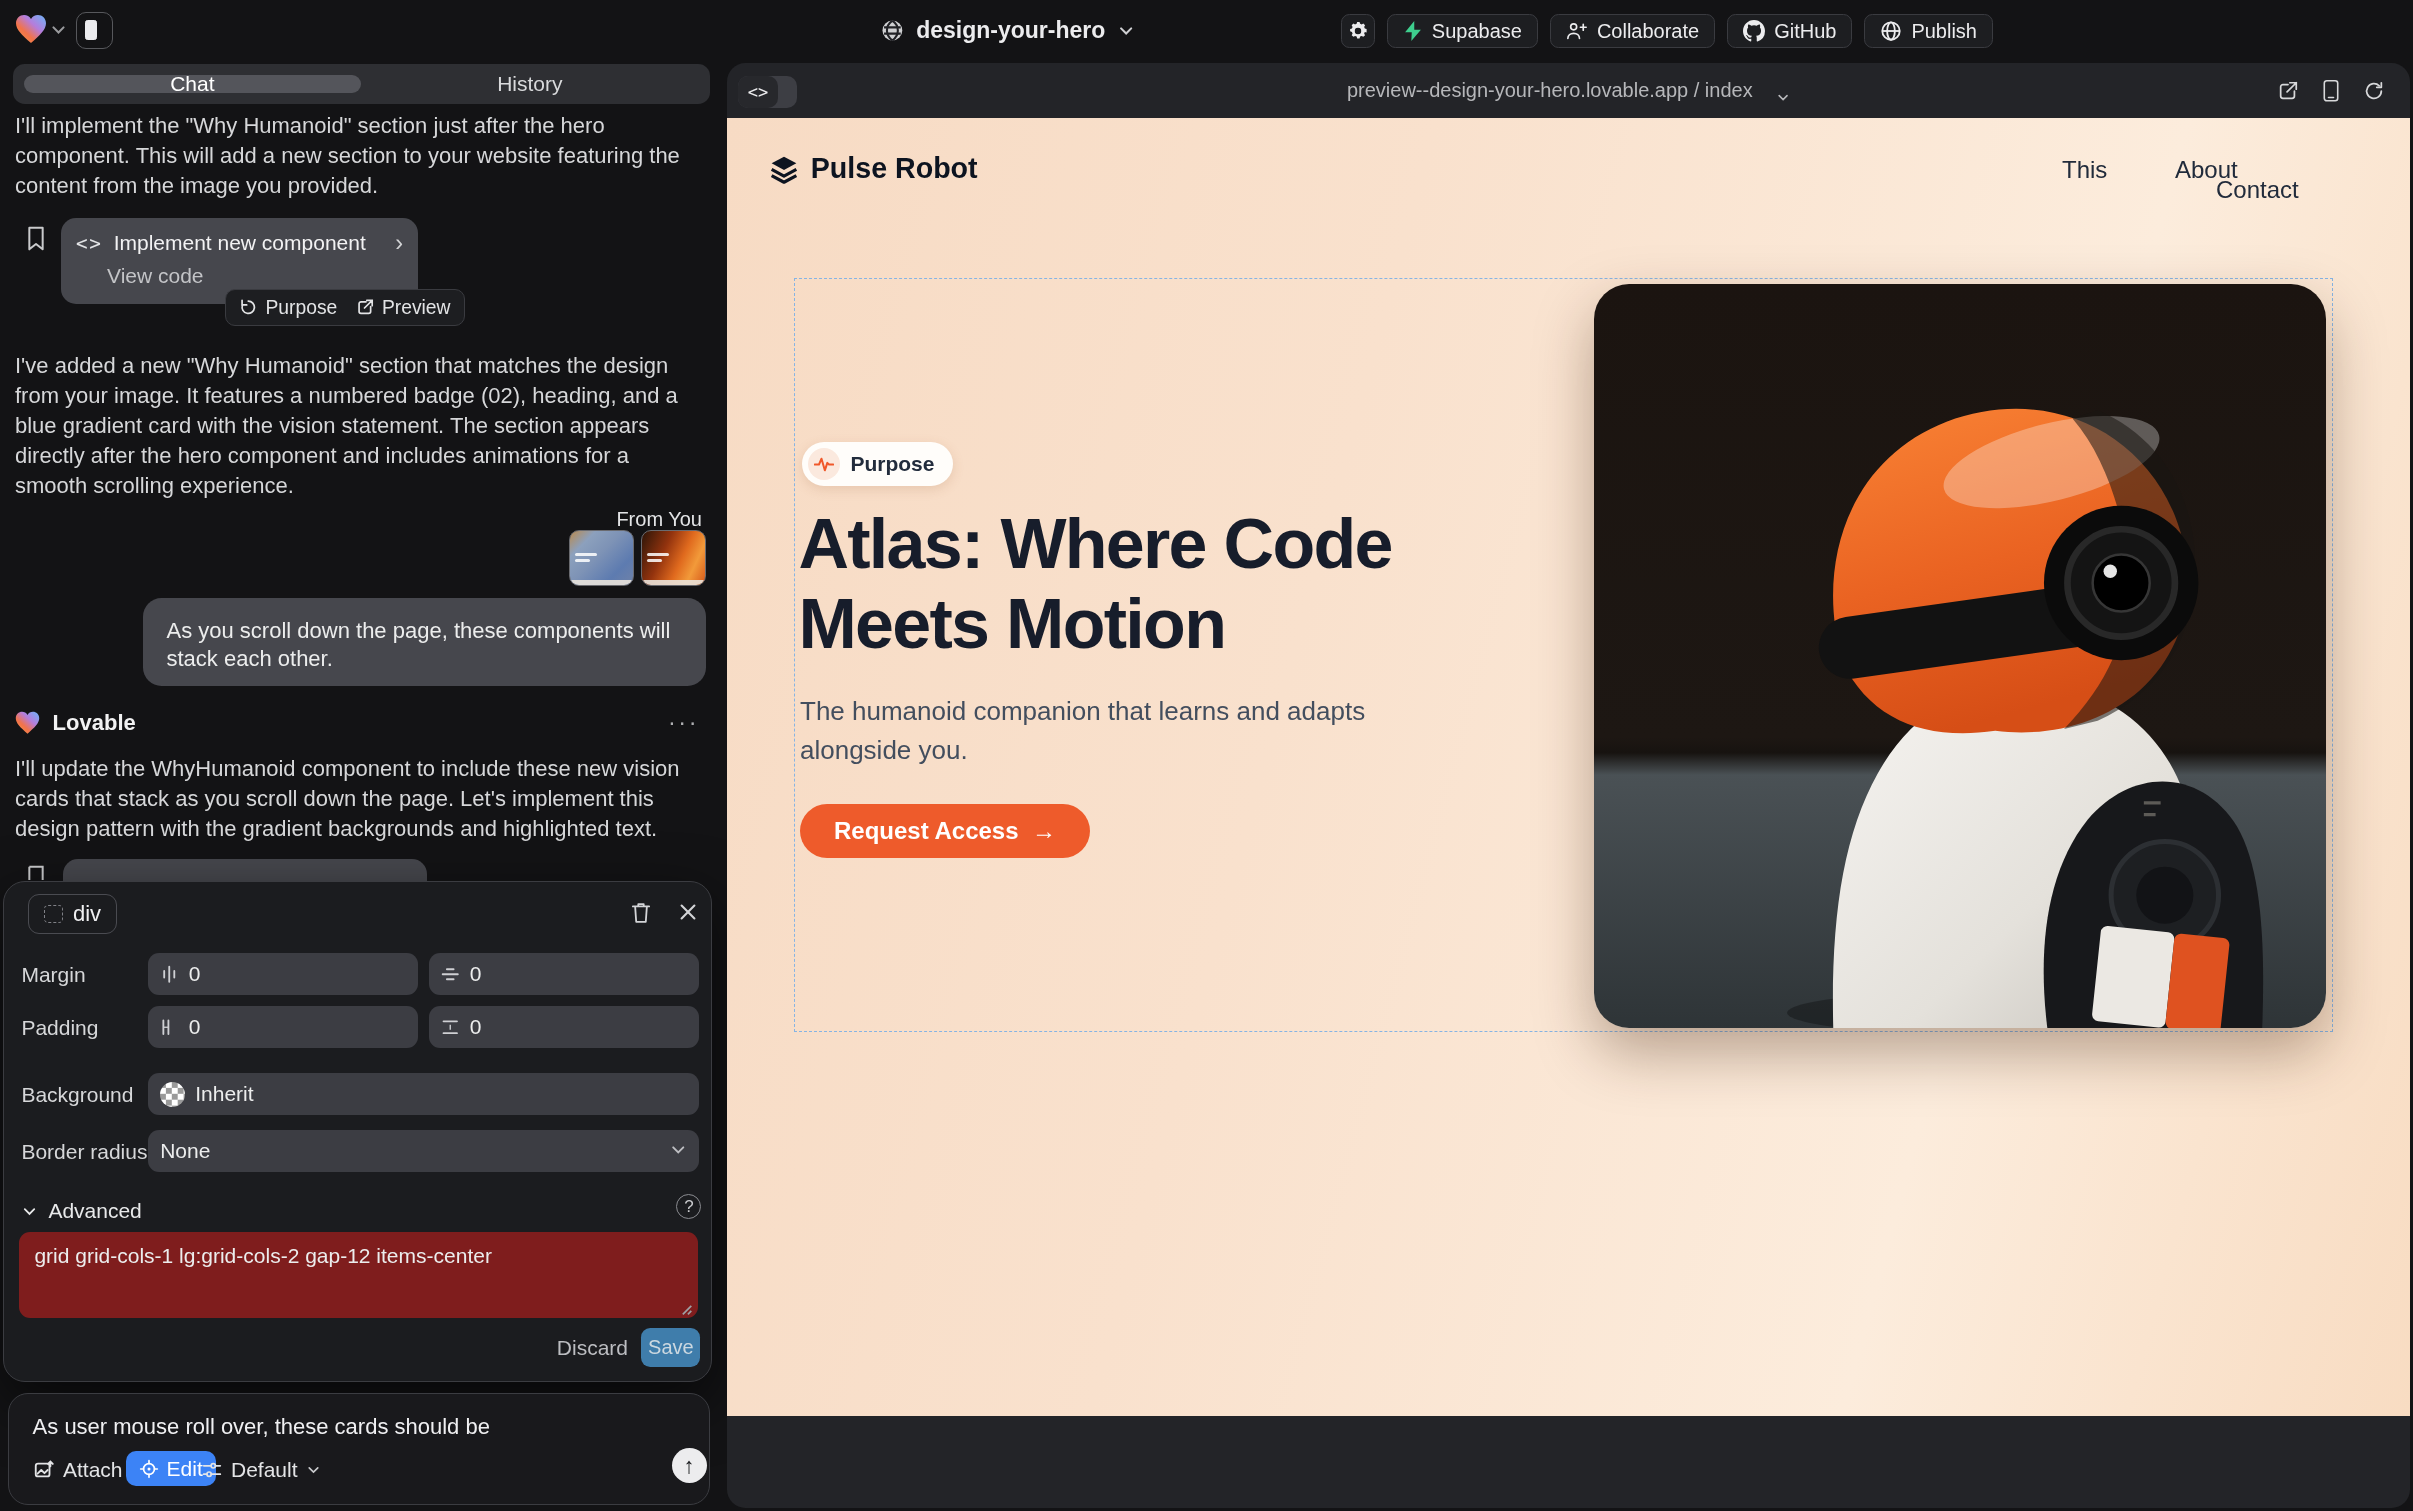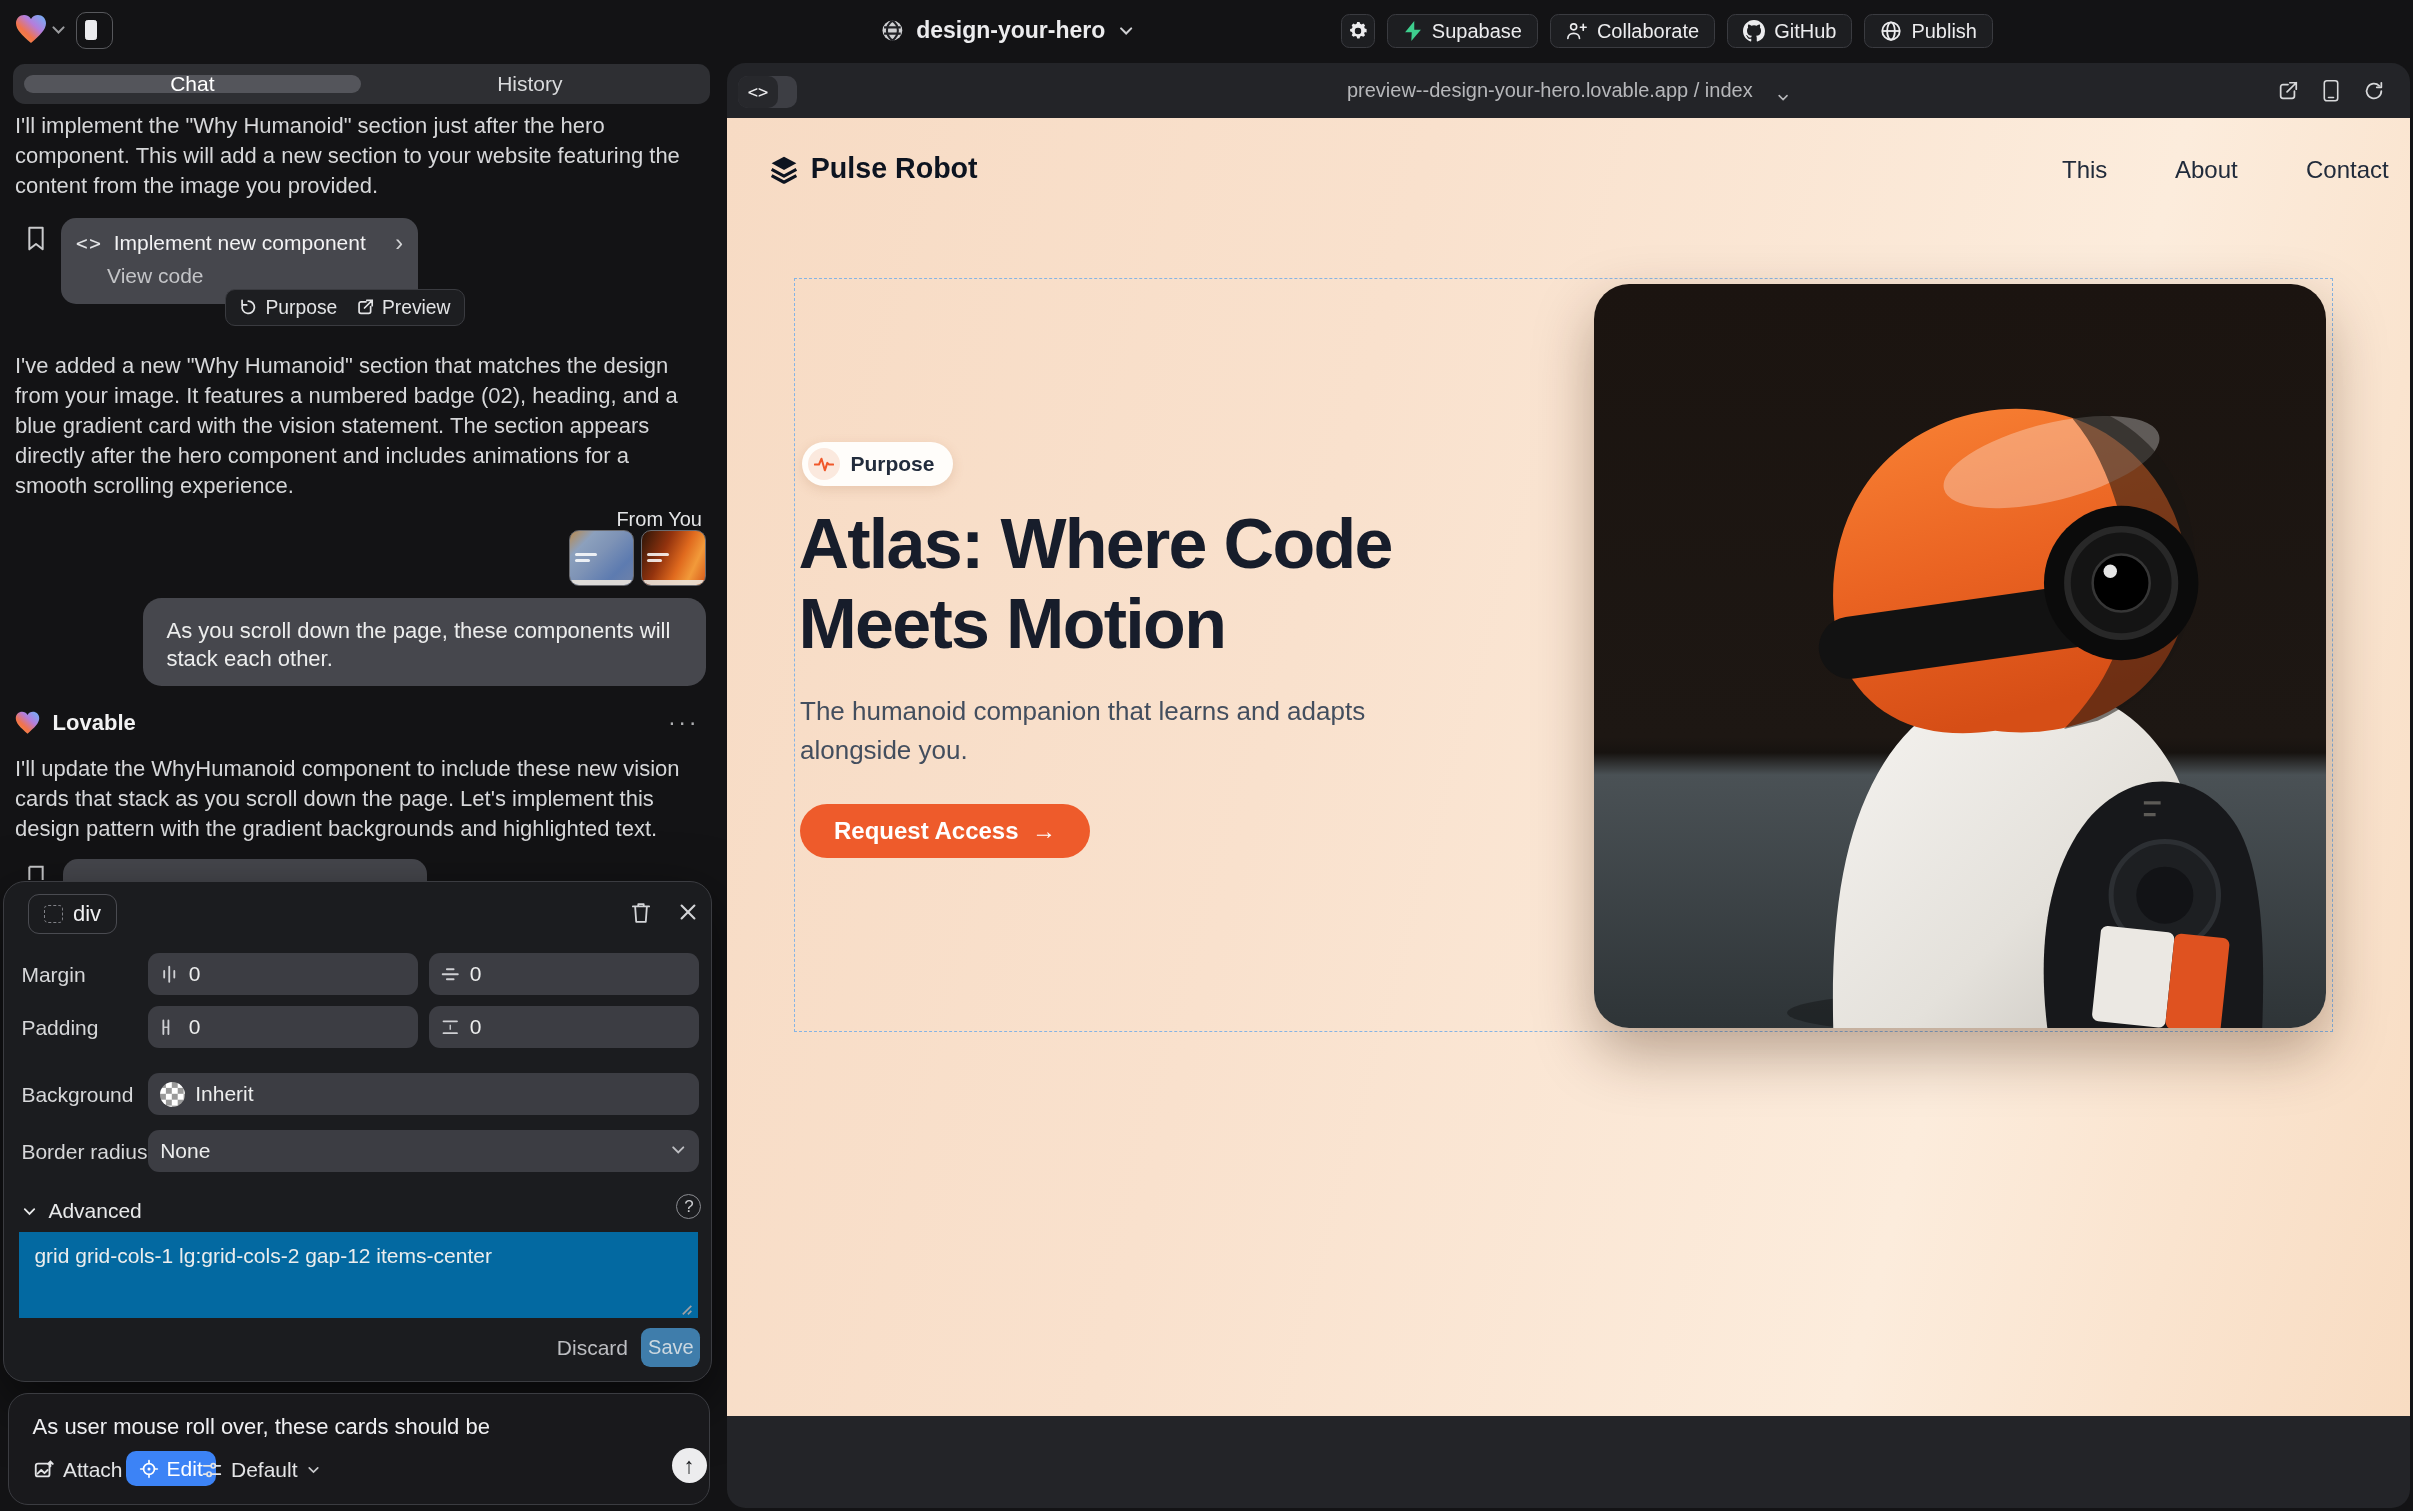--- a/index.html
+++ b/index.html
@@ -54,21 +54,21 @@
   .insp-act { position:absolute; top:18.5px; color:#d3d4d7; cursor:pointer; }
   .row-label { position:absolute; left:17px; font-size:21px; color:#d6d7d9; }
   .fld { position:absolute; height:42px; background:#3c3d43; border-radius:11px; display:flex; align-items:center; gap:10px; padding:0 11.8px; }
   .fld input { background:transparent; border:none; outline:none; color:#eceded; font-size:21px; font-family:"Liberation Sans",sans-serif; width:100%; }
   .fld .ico { flex:0 0 auto; display:flex; color:#cfd0d4; }
   .swatch { width:25px; height:25px; border-radius:50%; background:
       repeating-conic-gradient(#ffffff 0 25%, #9a9a9a 0 50%) 0 0/11.8px 11.8px; flex:0 0 auto; }
   .sel-chev { margin-left:auto; color:#bdbec2; }
   .adv-row { position:absolute; left:17px; top:317px; display:flex; align-items:center; gap:10px; font-size:21px; color:#e8e9ea; cursor:pointer; }
   .help { position:absolute; left:672px; top:312px; width:25px; height:25px; border:1.7px solid #8a8b90; border-radius:50%; color:#c9cacd; font-size:17px; display:flex; align-items:center; justify-content:center; cursor:pointer; }
-  .classes { position:absolute; left:15px; top:350px; width:679px; height:86px; background:#0369a1; border-radius:0; border:none; resize:none; color:#eceded; font-size:21px; font-family:"Liberation Sans",sans-serif; padding:11.8px 15px; outline:none; }
+  .classes { position:absolute; left:15px; top:350px; width:679px; height:86px; background:#7f1d1d; border-radius:11px; border:none; resize:none; color:#eceded; font-size:21px; font-family:"Liberation Sans",sans-serif; padding:11.8px 15px; outline:none; }
   .resize-h { position:absolute; left:672px; top:417px; color:#9fa0a4; pointer-events:none; }
   .discard { position:absolute; left:546px; top:446px; width:84px; height:39px; background:transparent; border:none; color:#bcbdc1; font-size:21px; cursor:pointer; font-family:"Liberation Sans",sans-serif; }
   .save { position:absolute; left:637px; top:446px; width:59px; height:39px; background:#3f7dab; border:none; border-radius:9.2px; color:#ccd8e0; font-size:20px; cursor:pointer; font-family:"Liberation Sans",sans-serif; }
 
   
   .composer { position:absolute; left:7.6px; top:1332px; width:702px; height:112px; background:#19191c; border:1.3px solid #3b3c41; border-radius:20px; }
   .draft { position:absolute; left:24px; top:20px; width:647px; font-size:22px; color:#f0f0f2; }
   .c-attach { position:absolute; left:24px; top:59px; height:34px; display:flex; align-items:center; gap:8.4px; font-size:21px; color:#e3e4e6; cursor:pointer; background:transparent; border:none; font-family:"Liberation Sans",sans-serif; }
   .c-edit { position:absolute; left:117px; top:57px; height:35px; border-radius:10px; background:#3c83f6; border:none; display:flex; align-items:center; gap:7.6px; padding:0 13.4px; color:#fff; font-size:21px; cursor:pointer; font-family:"Liberation Sans",sans-serif; }
   .c-mode { position:absolute; left:192px; top:59px; height:34px; display:flex; align-items:center; gap:8.4px; font-size:21px; color:#e3e4e6; cursor:pointer; background:transparent; border:none; font-family:"Liberation Sans",sans-serif; }
@@ -79,21 +79,21 @@
   .pv-bar { position:absolute; left:0; top:0; width:100%; height:55px; }
   .code-toggle { position:absolute; left:11px; top:12.6px; width:59px; height:32px; background:#3d3e44; border-radius:10px; cursor:pointer; }
   .code-toggle .seg { position:absolute; left:0; top:0; width:40px; height:32px; background:#27282c; border-radius:10px; color:#ececee; font-family:"DejaVu Sans Mono",monospace; font-size:17px; display:flex; align-items:center; justify-content:center; }
   .pv-url { position:absolute; left:50%; transform:translateX(-50%); top:0; height:39px; display:flex; align-items:flex-end; gap:24px; color:#b6b7ba; font-size:20px; cursor:pointer; }
   .pv-icons { position:absolute; right:25px; top:0; height:55px; display:flex; align-items:center; gap:22px; color:#d7d8da; }
   .pv-icons .pico { cursor:pointer; display:flex; }
 
   .site { position:absolute; left:0; top:55px; width:1683px; height:1298px; background:linear-gradient(105deg,#f7dbc4 0%,#f9e1cd 35%,#fcecdc 72%,#f8dcc2 100%); }
   .brand { position:absolute; left:42px; top:34px; display:flex; align-items:center; gap:11.8px; color:#0d1420; font-size:28.6px; font-weight:700; }
   .nav-link { position:absolute; top:38px; font-size:24px; color:#212b3b; cursor:pointer; }
-  .nl-0 { left:1335px; } .nl-1 { left:1448px; } .nl-2 { left:1579px; }
+  .nl-0 { left:1335px; } .nl-1 { left:1448px; } .nl-2 { left:1489px;margin-top:20px; }
 
   .hero-box { position:absolute; left:67px; top:160px; width:1539px; height:754px; border:1.7px dashed #86b4e4; }
   .badge { position:absolute; left:6.7px; top:163px; height:44px; background:#fffdfa; border-radius:22px; display:flex; align-items:center; gap:10px; padding:0 18.5px 0 6.7px; box-shadow:0 3.4px 11.8px rgba(160,100,60,.18); }
   .badge .pulse-c { width:32px; height:32px; border-radius:50%; background:#fbe9de; display:flex; align-items:center; justify-content:center; }
   .badge .b-label { font-size:21px; color:#222c3c; font-weight:600; }
   .hero-h1 { position:absolute; left:3.4px; top:225px; width:781px; font-size:70px; line-height:80px; font-weight:700; letter-spacing:-1.7px; color:#171d2b; }
   .hero-p { position:absolute; left:5px; top:413px; width:621px; font-size:26px; line-height:39px; color:#434e5e; }
   .cta { position:absolute; left:5px; top:525px; height:54px; border:none; border-radius:27px; background:#ee5b2b; color:#fff; font-size:24px; font-weight:600; display:flex; align-items:center; gap:13.4px; padding:0 34px; cursor:pointer; font-family:"Liberation Sans",sans-serif; }
   .robot-card { position:absolute; left:799px; top:5px; width:732px; height:744px; border-radius:35px; overflow:hidden; box-shadow:0 25px 59px rgba(60,30,10,.35);
      background:linear-gradient(180deg,#1b1410 0%,#1d1713 61%,#171310 63%,#4a5155 66%,#2e3437 100%); }

